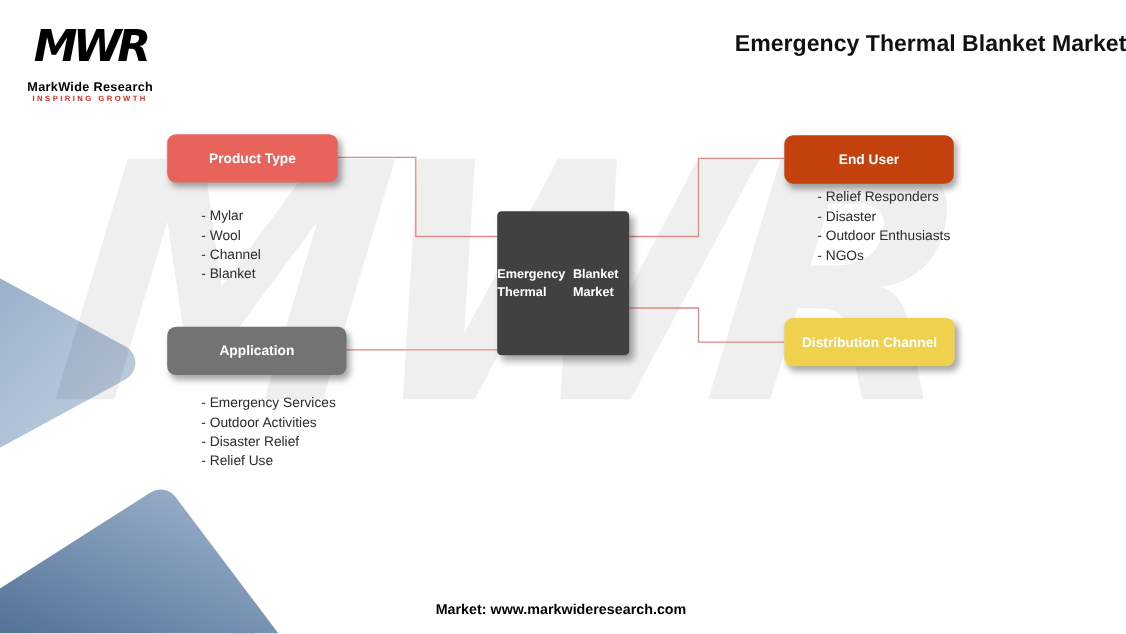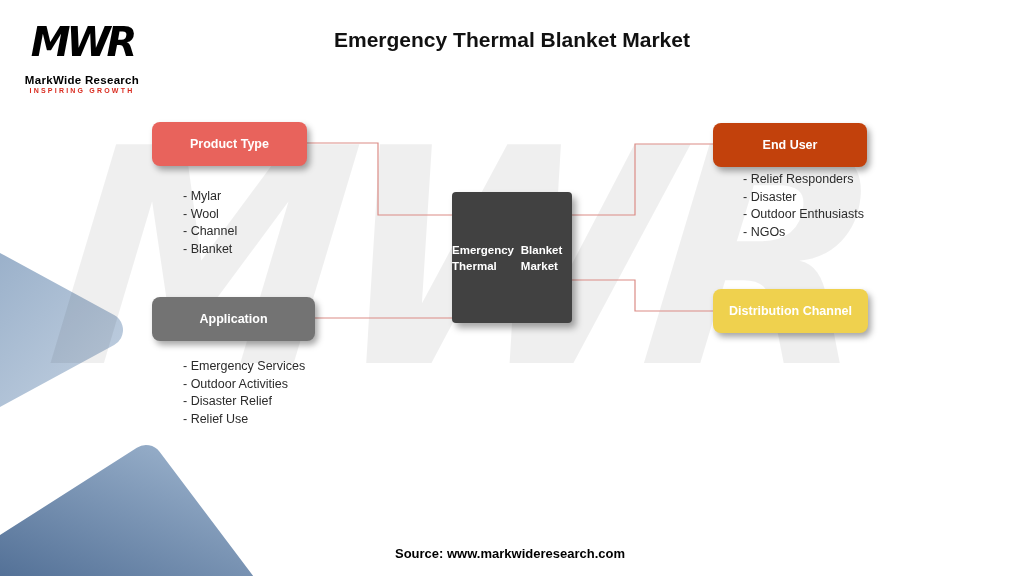--- a/index.html
+++ b/index.html
@@ -11,21 +11,21 @@
   
   .watermark{
     position:absolute;left:55px;top:110px;width:960px;
     font-family:"DejaVu Sans",sans-serif;
     font-size:300px;font-weight:bold;font-style:italic;
     letter-spacing:-18px;color:#000;opacity:0.06;
     transform:skewX(-6deg);user-select:none;z-index:1;line-height:1;
   }
   
   .page-title{
-    position:absolute;left:0;right:0;top:28px;text-align:center;
+    position:absolute;left:0;right:0;top:28px;text-align:right;
     font-size:21px;font-weight:bold;color:#111;z-index:3;
   }
   .logo{position:absolute;left:22px;top:22px;z-index:3;width:120px;text-align:center;}
   .logo-monogram{
     font-family:"DejaVu Sans",sans-serif;
     font-size:40px;font-weight:900;font-style:italic;color:#000;
     letter-spacing:-4px;line-height:1.0;
   }
   .logo-name{font-size:11.5px;font-weight:bold;color:#000;letter-spacing:0.3px;margin-top:12px;}
   .logo-tagline{font-size:7px;font-weight:bold;color:#d92b1f;letter-spacing:2.2px;margin-top:1px;}
@@ -128,15 +128,15 @@
   </div>
 
   <div class="item-list list-application">
     <div>- Emergency Services</div>
     <div>- Outdoor Activities</div>
     <div>- Disaster Relief</div>
     <div>- Relief Use</div>
   </div>
 
 
-  <div class="source-line">Source: www.markwideresearch.com</div>
+  <div class="source-line">Market: www.markwideresearch.com</div>
 
 </div>
 
 </body></html>

